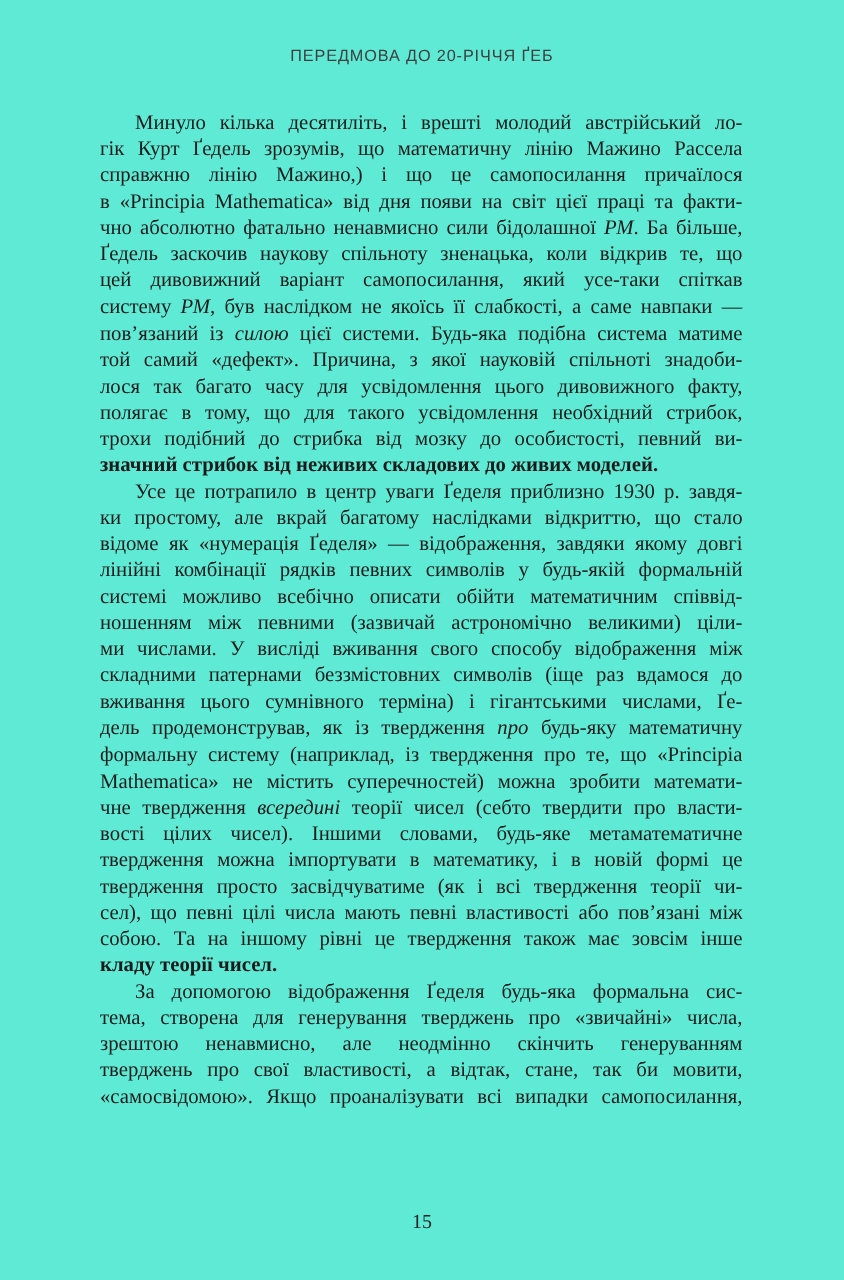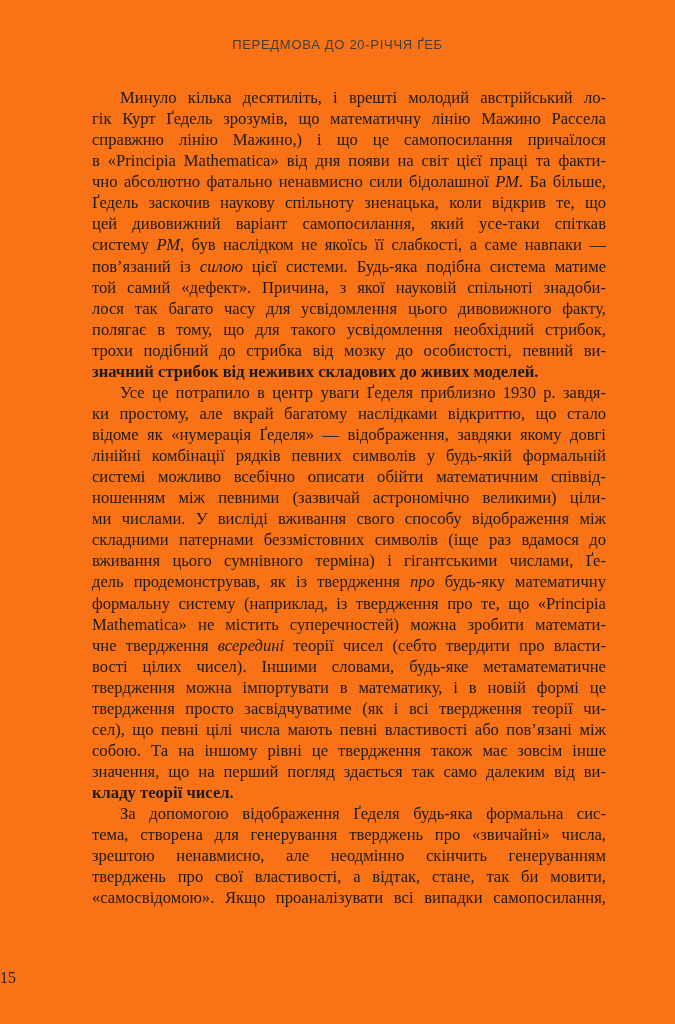--- a/index.html
+++ b/index.html
@@ -1,60 +1,60 @@
 <!DOCTYPE html>
 <html lang="uk"><head>
 <meta charset="utf-8">
 <style>
   html, body { margin: 0; padding: 0; background: #ffffff; }
   .page {
     position: relative;
     width: 675px;
     height: 1024px;
-    background: #f97316;
+    background: #5eead4;
     font-family: "Liberation Serif", "DejaVu Serif", serif;
     color: #1b1b1b;
     overflow: hidden;
   }
   .running-header {
     position: absolute;
     top: 37px;
     left: 0;
     width: 675px;
     text-align: center;
     font-family: "Liberation Sans", "DejaVu Sans", sans-serif;
     font-size: 13px;
     letter-spacing: 0.7px;
     color: #3f3f3f;
     font-weight: 400;
   }
   .body-text {
     position: absolute;
-    left: 92px;
+    left: 80px;
     top: 87px;
     width: 514px;
   }
   .line {
     font-size: 16.6px;
     line-height: 21.07px;
     height: 21.07px;
     text-align: justify;
     text-align-last: justify;
     overflow: hidden;
     white-space: normal;
   }
   .line.first { text-indent: 28px; }
   .line.lastline { text-align-last: left; font-weight: bold; }
   .it { font-style: italic; }
   .page-number {
     position: absolute;
     top: 969px;
     left: 0;
     width: 675px;
-    text-align: left;
+    text-align: center;
     font-size: 16px;
     color: #222222;
   }
 </style>
 </head>
 <body>
 
 <div class="page">
   <div class="running-header">ПЕРЕДМОВА ДО 20-РІЧЧЯ ҐЕБ</div>
 
@@ -84,21 +84,20 @@
       <div class="line"><span>вживання цього сумнівного терміна) і гігантськими числами, Ґе-</span></div>
       <div class="line"><span>дель продемонстрував, як із твердження </span><span class="it">про</span><span> будь-яку математичну</span></div>
       <div class="line"><span>формальну систему (наприклад, із твердження про те, що «Principia</span></div>
       <div class="line"><span>Mathematica» не містить суперечностей) можна зробити математи-</span></div>
       <div class="line"><span>чне твердження </span><span class="it">всередині</span><span> теорії чисел (себто твердити про власти-</span></div>
       <div class="line"><span>вості цілих чисел). Іншими словами, будь-яке метаматематичне</span></div>
       <div class="line"><span>твердження можна імпортувати в математику, і в новій формі це</span></div>
       <div class="line"><span>твердження просто засвідчуватиме (як і всі твердження теорії чи-</span></div>
       <div class="line"><span>сел), що певні цілі числа мають певні властивості або пов’язані між</span></div>
       <div class="line"><span>собою. Та на іншому рівні це твердження також має зовсім інше</span></div>
-      <div class="line"><span>значення, що на перший погляд здається так само далеким від ви-</span></div>
       <div class="line lastline"><span>кладу теорії чисел.</span></div>
       <div class="line first"><span>За допомогою відображення Ґеделя будь-яка формальна сис-</span></div>
       <div class="line"><span>тема, створена для генерування тверджень про «звичайні» числа,</span></div>
       <div class="line"><span>зрештою ненавмисно, але неодмінно скінчить генеруванням</span></div>
       <div class="line"><span>тверджень про свої властивості, а відтак, стане, так би мовити,</span></div>
       <div class="line"><span>«самосвідомою». Якщо проаналізувати всі випадки самопосилання,</span></div>
     </div>
 
   <div class="page-number">15</div>
 </div>

